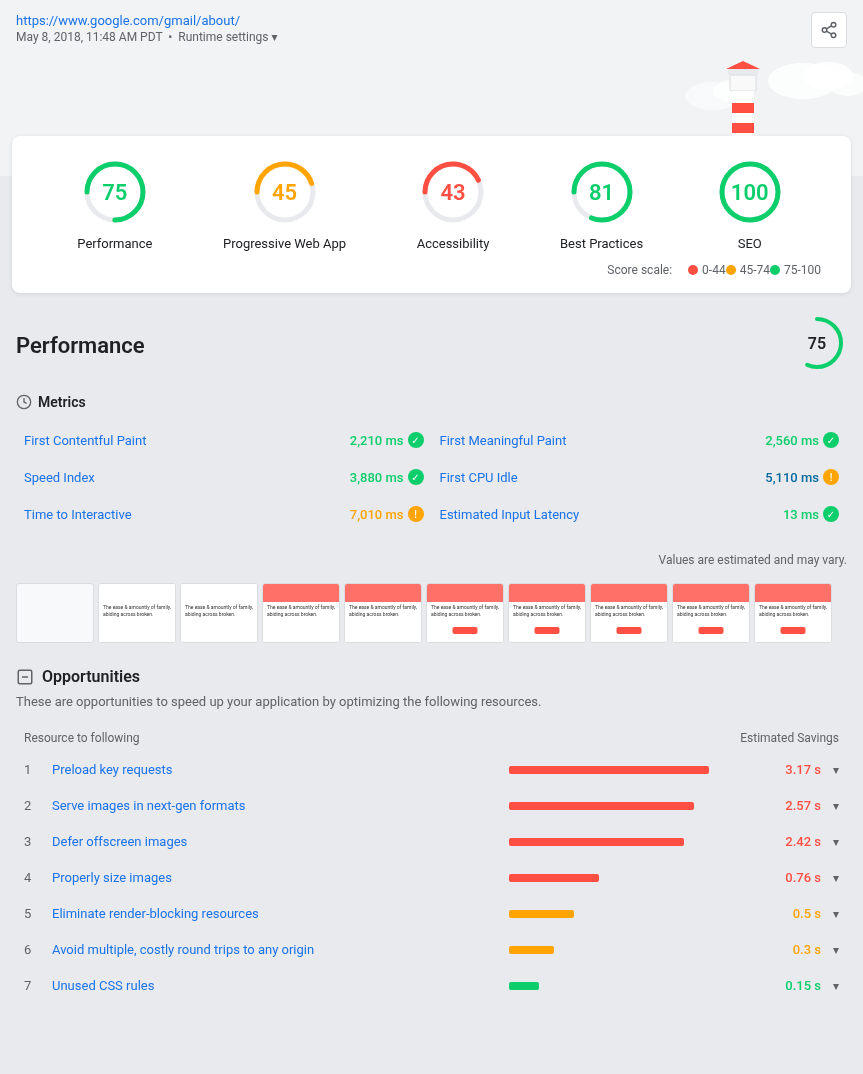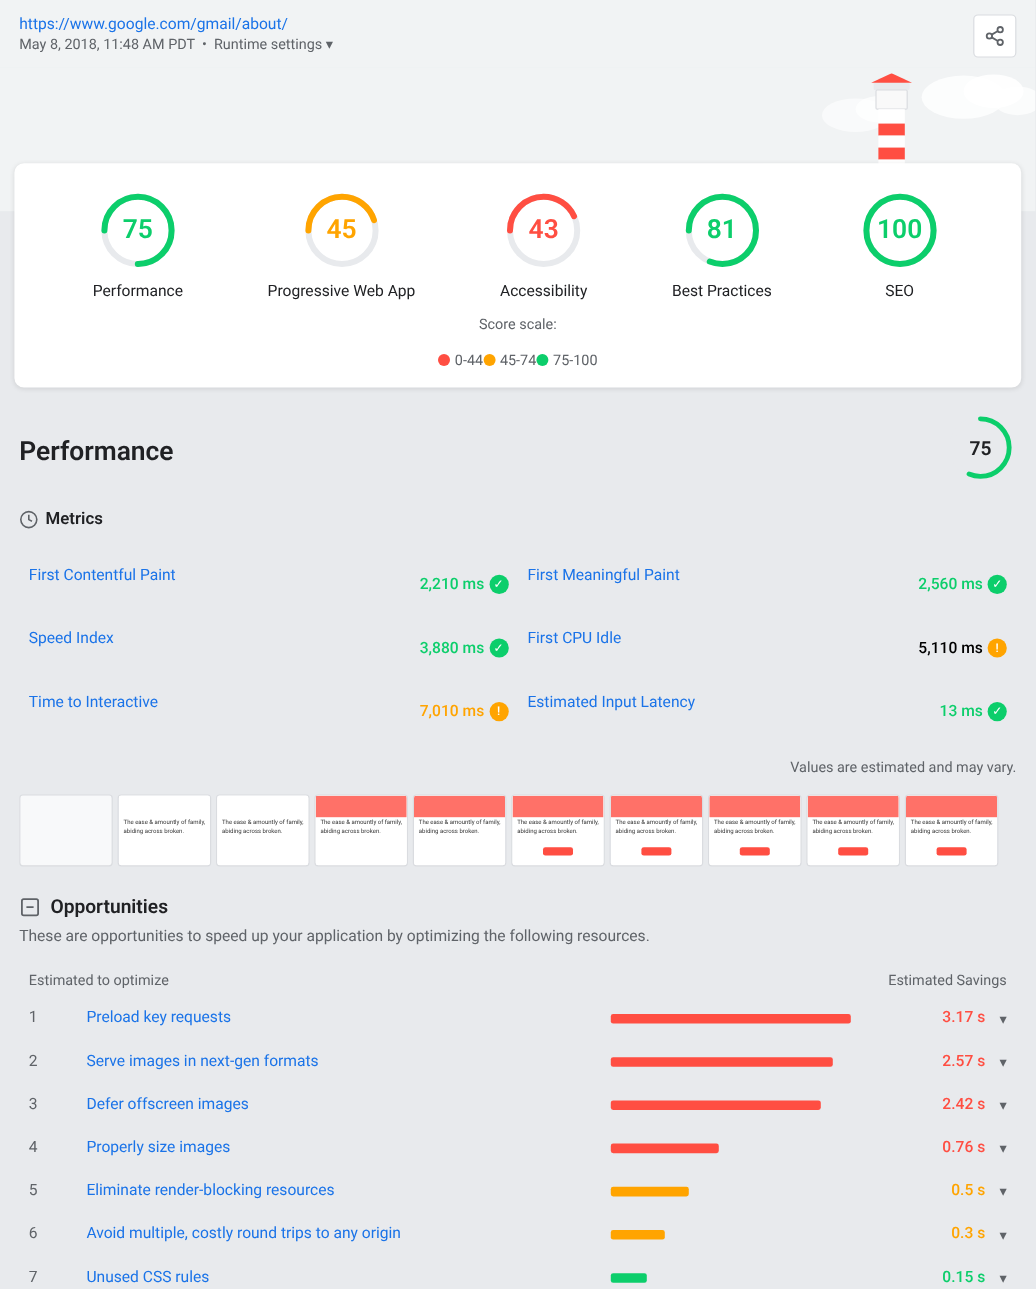--- a/index.html
+++ b/index.html
@@ -94,21 +94,20 @@
     }
 
     .scale-row {
       display: flex;
       justify-content: flex-end;
       align-items: center;
       margin-top: 12px;
       gap: 16px;
       font-size: 12px;
       color: #5f6368;
-      flex-direction: column;
     }
     .scale-item {
       display: flex;
       align-items: center;
       gap: 4px;
     }
     .scale-dot {
       width: 10px; height: 10px;
       border-radius: 50%;
       display: inline-block;
@@ -156,21 +155,20 @@
     .metric-name {
       color: #1a73e8;
       font-size: 13px;
     }
     .metric-value {
       display: flex;
       align-items: center;
       gap: 4px;
       font-size: 13px;
       font-weight: 500;
-      margin-top: 16px;
     }
     .metric-icon {
       width: 16px; height: 16px;
       border-radius: 50%;
       display: flex; align-items: center; justify-content: center;
       font-size: 10px;
       color: white;
     }
     .icon-green { background: #0cce6b; }
     .icon-orange { background: #ffa400; }
@@ -237,21 +235,20 @@
     .opp-num {
       color: #5f6368;
       font-size: 13px;
       width: 16px;
       flex-shrink: 0;
     }
     .opp-name {
       flex: 1;
       font-size: 13px;
       color: #1a73e8;
-      margin-left: 20px;
     }
     .opp-bar-area {
       display: flex;
       align-items: center;
       gap: 8px;
       width: 260px;
     }
     .opp-bar {
       height: 8px;
       border-radius: 2px;
@@ -451,21 +448,21 @@
           <div class="metric-row">
       <span class="metric-name">First Meaningful Paint</span>
       <span class="metric-value">
         <span style="color:#0cce6b">2,560 ms</span>
         <span class="metric-icon icon-green">✓</span>
       </span>
     </div>
           <div class="metric-row">
       <span class="metric-name">First CPU Idle</span>
       <span class="metric-value">
-        <span style="color:#000000">5,110 ms</span>
+        <span style="color:#0369a1">5,110 ms</span>
         <span class="metric-icon icon-orange">!</span>
       </span>
     </div>
           <div class="metric-row">
       <span class="metric-name">Estimated Input Latency</span>
       <span class="metric-value">
         <span style="color:#0cce6b">13 ms</span>
         <span class="metric-icon icon-green">✓</span>
       </span>
     </div>
@@ -545,21 +542,21 @@
   <div class="opportunities-section">
     <div class="opps-header">
       <svg width="18" height="18" viewBox="0 0 24 24">
         <rect x="3" y="3" width="18" height="18" rx="2" fill="none" stroke="#5f6368" stroke-width="2"></rect>
         <line x1="8" y1="12" x2="16" y2="12" stroke="#5f6368" stroke-width="2"></line>
       </svg>
       <span>Opportunities</span>
     </div>
     <div class="opps-desc">These are opportunities to speed up your application by optimizing the following resources.</div>
     <div class="opps-table-header">
-      <span>Estimated to optimize</span>
+      <span>Resource to following</span>
       <span>Estimated Savings</span>
     </div>
     <div id="opp-rows">
         <div class="opp-row">
     <span class="opp-num">1</span>
     <span class="opp-name">Preload key requests</span>
     <div class="opp-bar-area">
       <div class="opp-bar" style="width:200px;background:#ff4e42;"></div>
     </div>
     <span class="opp-savings" style="color:#ff4e42">3.17 s</span>

